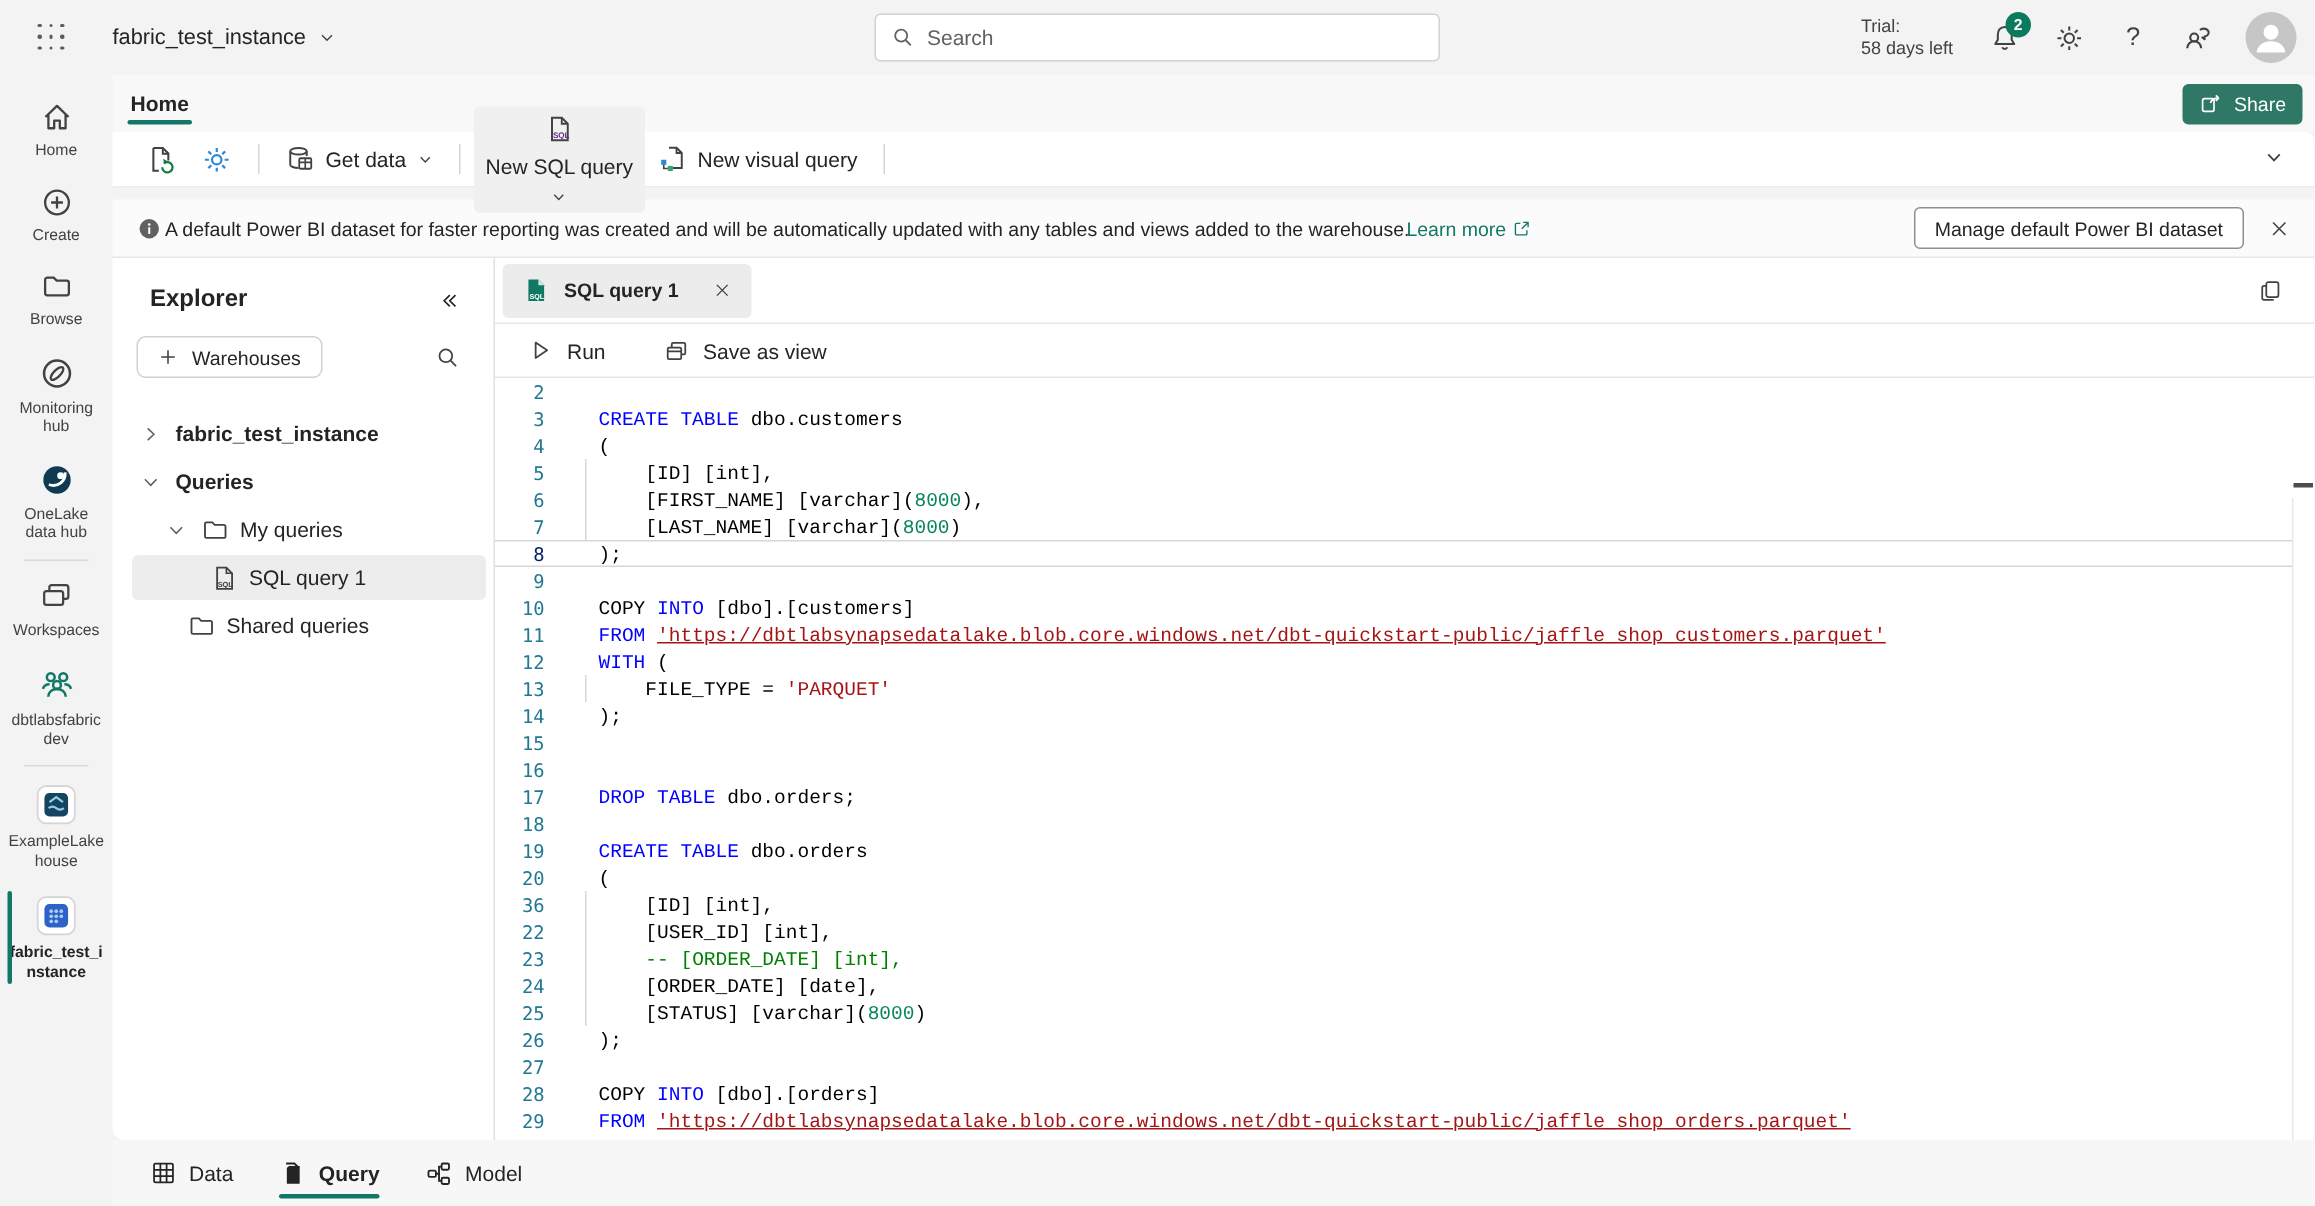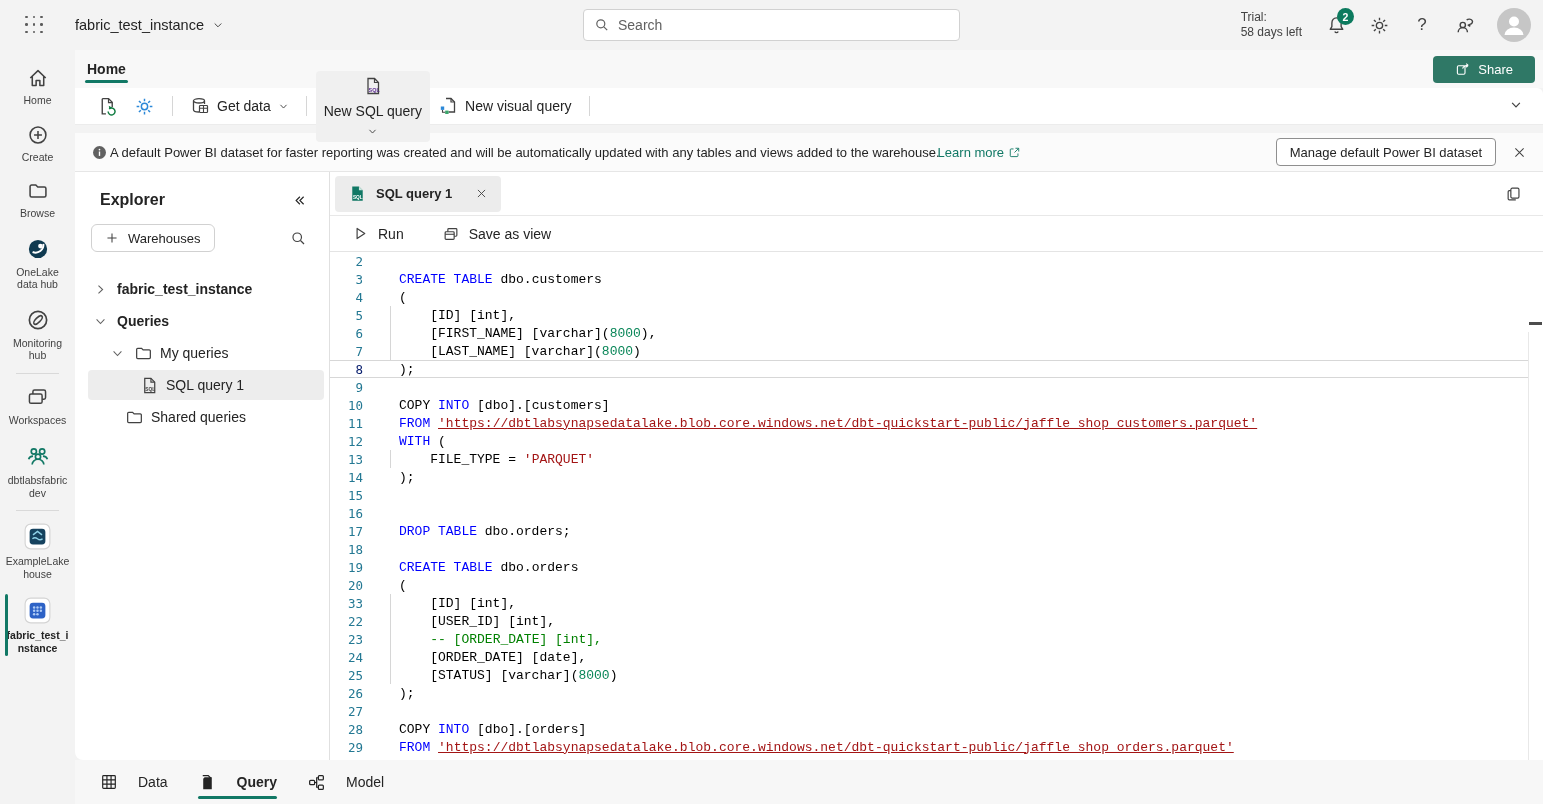--- a/index.html
+++ b/index.html
@@ -29,21 +29,21 @@
   .rail-item.selected .rail-label { font-weight:700; color:#242424; }
   .rail-item.selected::before { content:""; position:absolute; left:5px; top:6px; bottom:6px; width:3px; border-radius:2px; background:#117865; }
   .rail-divider { height:1px; background:#d9d9d9; margin:3px 16px; }
   .rail-item.bottom { margin-top:auto; margin-bottom:4px; }
 
   
   .main { position:absolute; top:50px; left:75px; width:1468px; height:754px; display:flex; flex-direction:column; }
   .tabs-row { height:38px; background:#f8f8f8; display:flex; align-items:center; justify-content:space-between; padding:0 8px; }
   .home-tab { position:relative; font-size:14px; font-weight:700; color:#242424; padding:0 4px; height:100%; display:flex; align-items:center; cursor:pointer; }
   .home-tab::after { content:""; position:absolute; left:2px; right:2px; bottom:5px; height:3px; border-radius:2px; background:#117865; }
-  .share-btn { display:flex; align-items:center; gap:7px; height:27px; padding:0 22px; background:#2f7866; border-radius:4px; color:#fff; font-size:13px; cursor:pointer; }
+  .share-btn { display:flex; align-items:center; gap:7px; height:27px; padding:0 11px; background:#2f7866; border-radius:4px; color:#fff; font-size:13px; cursor:pointer; }
 
   .toolbar { height:37px; background:#fff; border-bottom:1px solid #ececec; display:flex; align-items:center; padding-left:14px; position:relative; border-radius:0 6px 0 0; }
   .tbtn { display:flex; align-items:center; gap:7px; font-size:14px; color:#242424; padding:5px 8px; border-radius:4px; cursor:pointer; white-space:nowrap; }
   .tbtn.hl { background:#f0f0f0;flex-direction:column; }
   .tdiv { width:1px; height:20px; background:#d6d6d6; margin:0 9px; }
   .ribbon-collapse { position:absolute; right:20px; top:10px; cursor:pointer; }
 
   .strip { height:8px; background:#f3f3f3; }
   .banner { height:39px; background:#fbfbfb; border-bottom:1px solid #e6e6e6; display:flex; align-items:center; padding:0 16px; gap:2px; }
   .banner-text { font-size:13px; color:#242424; }
@@ -83,21 +83,21 @@
   .cl.current .ln { color:#0b216f; }
   .iguide { position:absolute; left:60px; top:0; bottom:0; width:1px; background:#d6d6d6; }
   .tk-kw { color:#0000ff; } .tk-pl { color:#000; } .tk-num { color:#098658; }
   .tk-str { color:#a31515; } .tk-cm { color:#008000; }
   .tk-url { color:#a31515; text-decoration:underline; }
   .overview { position:absolute; top:80px; right:0; bottom:0; width:15px; border-left:1px solid #e8e8e8; }
   .overview-mark { position:absolute; top:70px; right:1px; width:13px; height:3px; background:#4d4d4d; }
 
   
   .bottom-tabs { height:44px; background:#f7f7f7; display:flex; align-items:center; gap:30px; padding-left:25px; }
-  .btab { position:relative; display:flex; align-items:center; gap:20px; font-size:14px; color:#242424; height:100%; cursor:pointer;justify-content:space-between; }
+  .btab { position:relative; display:flex; align-items:center; gap:8px; font-size:14px; color:#242424; height:100%; cursor:pointer;justify-content:space-between; }
   .btab.active { font-weight:700; }
   .btab.active::after { content:""; position:absolute; left:0; right:0; bottom:5px; height:3px; border-radius:2px; background:#117865; }
 
   .icn { display:inline-flex; align-items:center; justify-content:center; }
   .icn svg { display:block; }
 </style>
 </head>
 <body>
 
 <div class="app">
@@ -196,35 +196,35 @@
        <span class="icn">
           <svg width="22" height="22" viewBox="0 0 20 20">
             <path d="M2.8 6 a1.4 1.4 0 0 1 1.4 -1.4 H8 L9.8 6.4 H15.8 a1.4 1.4 0 0 1 1.4 1.4 V14 a1.4 1.4 0 0 1 -1.4 1.4 H4.2 A1.4 1.4 0 0 1 2.8 14 Z" fill="none" stroke="#424242" stroke-width="1.4"></path>
           </svg>
         </span>
         <span class="rail-label">Browse</span>
      </div>
       <div class="rail-item">
        <span class="icn">
           <svg width="24" height="24" viewBox="0 0 20 20">
+            <circle cx="10" cy="10" r="7.2" fill="none" stroke="#424242" stroke-width="1.4"></circle>
+            <ellipse cx="10" cy="10" rx="4.6" ry="1.9" transform="rotate(-45 10 10)" fill="none" stroke="#424242" stroke-width="1.3"></ellipse>
+          </svg>
+        </span>
+        <span class="rail-label">Monitoring hub</span>
+     </div>
+      <div class="rail-item">
+       <span class="icn">
+          <svg width="24" height="24" viewBox="0 0 20 20">
             <circle cx="10" cy="10" r="7.6" fill="#0f3a50"></circle>
             <path d="M5.5 12.5 A6.5 6.5 0 0 0 14.5 5.8" fill="none" stroke="#fff" stroke-width="1.6"></path>
             <circle cx="12" cy="7.6" r="1.9" fill="#fff"></circle>
           </svg>
         </span>
         <span class="rail-label">OneLake data hub</span>
-     </div>
-      <div class="rail-item">
-       <span class="icn">
-          <svg width="24" height="24" viewBox="0 0 20 20">
-            <circle cx="10" cy="10" r="7.2" fill="none" stroke="#424242" stroke-width="1.4"></circle>
-            <ellipse cx="10" cy="10" rx="4.6" ry="1.9" transform="rotate(-45 10 10)" fill="none" stroke="#424242" stroke-width="1.3"></ellipse>
-          </svg>
-        </span>
-        <span class="rail-label">Monitoring hub</span>
      </div>
       <div class="rail-divider"></div>
       <div class="rail-item">
        <span class="icn">
           <svg width="23" height="23" viewBox="0 0 20 20">
             <rect x="6" y="3.5" width="11" height="8" rx="1.4" fill="none" stroke="#424242" stroke-width="1.3"></rect>
             <rect x="3" y="7" width="11" height="8" rx="1.4" fill="#f3f3f3" stroke="#424242" stroke-width="1.3"></rect>
           </svg>
         </span>
         <span class="rail-label">Workspaces</span>
@@ -610,21 +610,21 @@
               </div>
               <div class="cl">
                 <span class="ln">19</span>
                 <span class="ct"><span class="tk-kw">CREATE TABLE</span><span class="tk-pl"> dbo.orders</span></span>
               </div>
               <div class="cl">
                 <span class="ln">20</span>
                 <span class="ct"><span class="tk-pl">(</span></span>
               </div>
               <div class="cl">
-                <span class="ln">33</span>
+                <span class="ln">36</span>
                 <i class="iguide"></i>
                 <span class="ct"><span class="tk-pl">    [ID] [int],</span></span>
               </div>
               <div class="cl">
                 <span class="ln">22</span>
                 <i class="iguide"></i>
                 <span class="ct"><span class="tk-pl">    [USER_ID] [int],</span></span>
               </div>
               <div class="cl">
                 <span class="ln">23</span>

